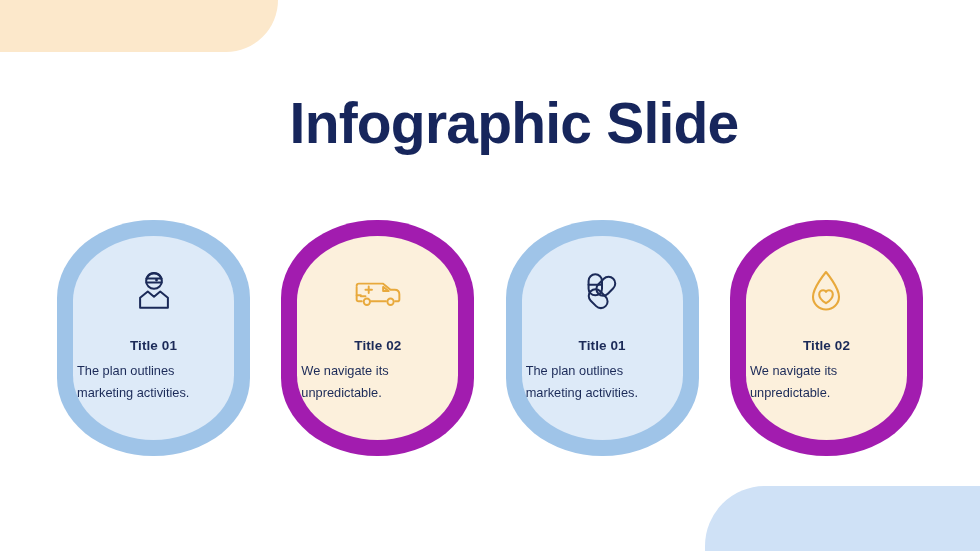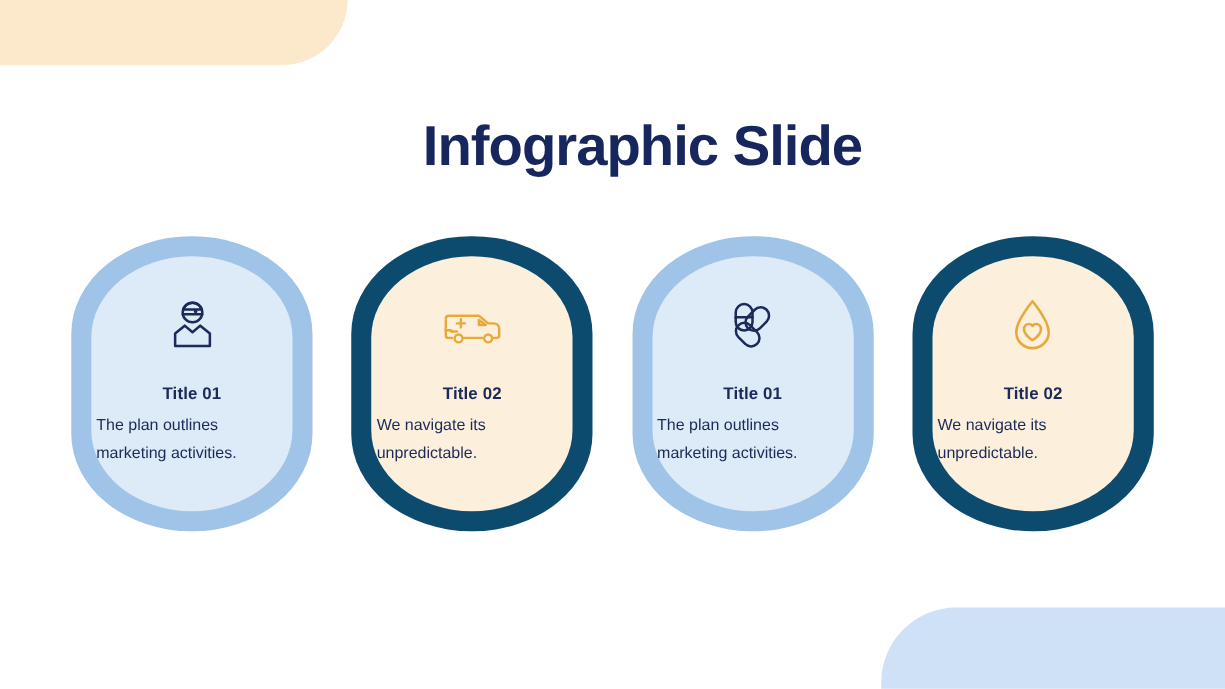--- a/index.html
+++ b/index.html
@@ -42,50 +42,50 @@
     border-radius: 60px 0 0 0;
   }
 
   
   .title {
     position: absolute;
     left: 0;
     right: 0;
     top: 92px;
     text-align: center;
-    font-size: 45px;
+    font-size: 57px;
     font-weight: 700;
     letter-spacing: -0.8px;
     color: #17265C;
     line-height: 1.1;
     padding-left: 48px;
   }
 
   
   .cards {
     position: absolute;
     left: 57px;
-    top: 189px;
+    top: 220px;
     width: 866px;
     height: 236px;
     display: flex;
     justify-content: space-between;
     align-items: stretch;
   }
 
   .card {
     width: 193px;
     height: 236px;
     border-radius: 96px / 78px;
     box-sizing: border-box;
     padding: 16px;
     display: flex;
   }
   .card.blue   { background: #9FC4E8; }
-  .card.orange { background: #0c4a6e; }
+  .card.orange { background: #a21caf; }
 
   .card-inner {
     flex: 1;
     border-radius: 82px / 66px;
     display: flex;
     flex-direction: column;
     align-items: center;
     padding-top: 30px;
     box-sizing: border-box;
   }

